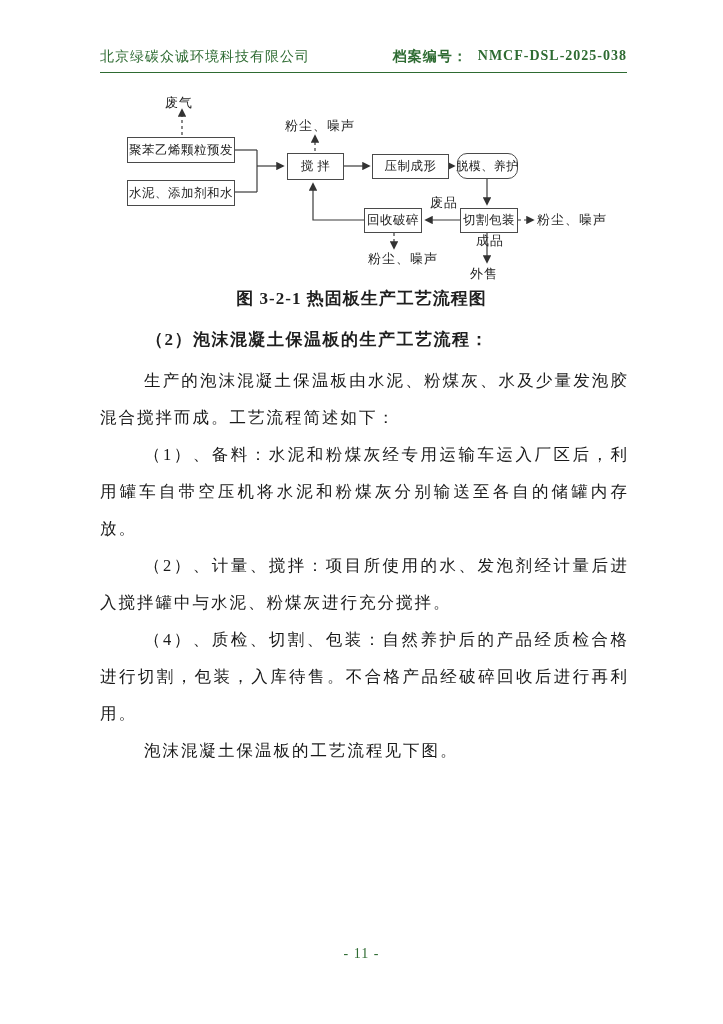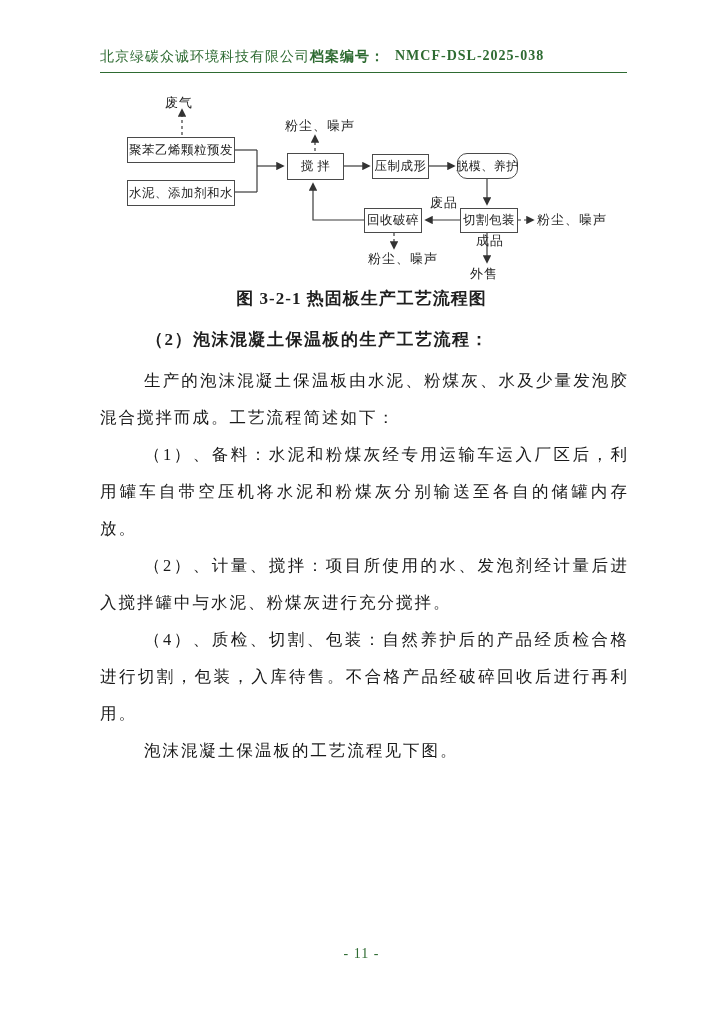--- a/index.html
+++ b/index.html
@@ -7,21 +7,21 @@
   body {
     position: relative;
     background: #ffffff;
     overflow: hidden;
     font-family: "Liberation Serif", "DejaVu Serif", serif;
     color: #1f1f1f;
   }
   
   .page-header {
     position: absolute; top: 48px; left: 100px; width: 527px;
-    display: flex; justify-content: flex-start; align-items: baseline;
+    display: flex; justify-content: space-between; align-items: baseline;
     font-size: 14px; color: #2e6b32; letter-spacing: 1px;
   }
   .page-header .archive { display: flex; gap: 10px; font-weight: bold; }
   .header-rule {
     position: absolute; top: 72px; left: 100px; width: 527px;
     border-bottom: 1.5px solid #2e6b32;
   }
   
   .flowchart { position: absolute; top: 90px; left: 0; width: 723px; height: 195px; }
   .flowchart svg { position: absolute; top: 0; left: 0; }
@@ -103,21 +103,21 @@
 
       <line x1="487" y1="143" x2="487" y2="172" marker-end="url(#arr)"></line>
     </g>
   </svg>
 
   <div class="fc-label" style="left:165px; top:4px;">废气</div>
   <div class="fc-box" style="left:127px; top:47px;  width:108px; height:26px;">聚苯乙烯颗粒预发</div>
   <div class="fc-box" style="left:127px; top:90px;  width:108px; height:26px;">水泥、添加剂和水</div>
   <div class="fc-label" style="left:285px; top:27px;">粉尘、噪声</div>
   <div class="fc-box" style="left:287px; top:63px;  width:57px;  height:27px;">搅 拌</div>
-  <div class="fc-box" style="left:372px; top:64px;  width:57px;  height:25px;">压制成形</div>
+  <div class="fc-box" style="left:372px; top:64px;  width:77px;  height:25px;">压制成形</div>
   <div class="fc-box" style="left:457px; top:63px;  width:61px;  height:26px; font-size:12px;border-radius:10px;">脱模、养护</div>
   <div class="fc-label" style="left:430px; top:104px;text-align:right;">废品</div>
   <div class="fc-box" style="left:364px; top:118px; width:58px;  height:25px;">回收破碎</div>
   <div class="fc-box" style="left:460px; top:118px; width:58px;  height:25px;">切割包装</div>
   <div class="fc-label" style="left:537px; top:121px;">粉尘、噪声</div>
   <div class="fc-label" style="left:476px; top:142px;text-align:right;">成品</div>
   <div class="fc-label" style="left:368px; top:160px;">粉尘、噪声</div>
   <div class="fc-label" style="left:470px; top:175px;">外售</div>
 </div>
 

